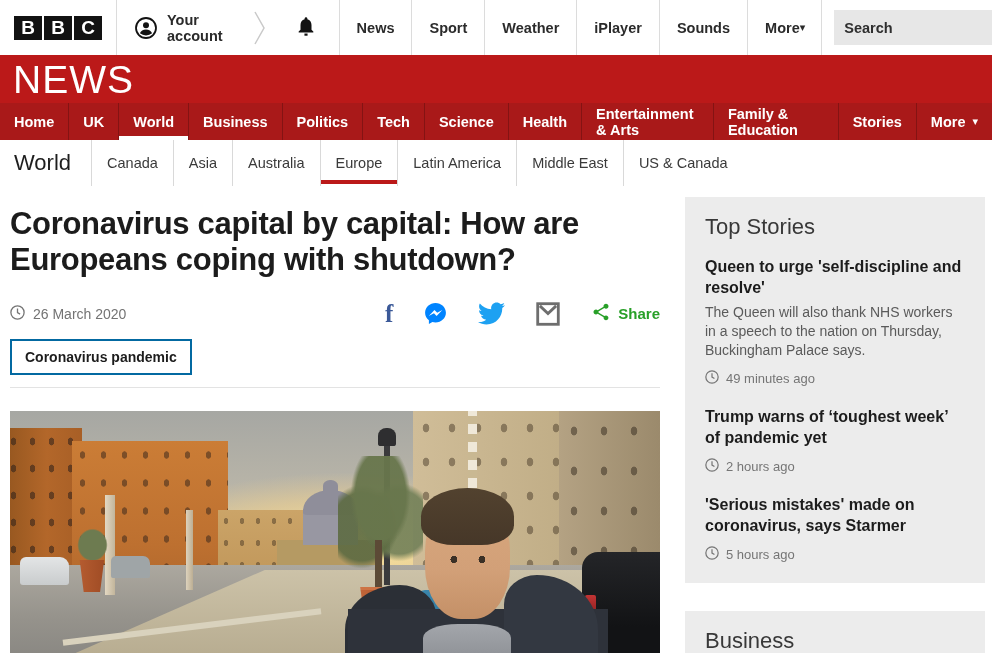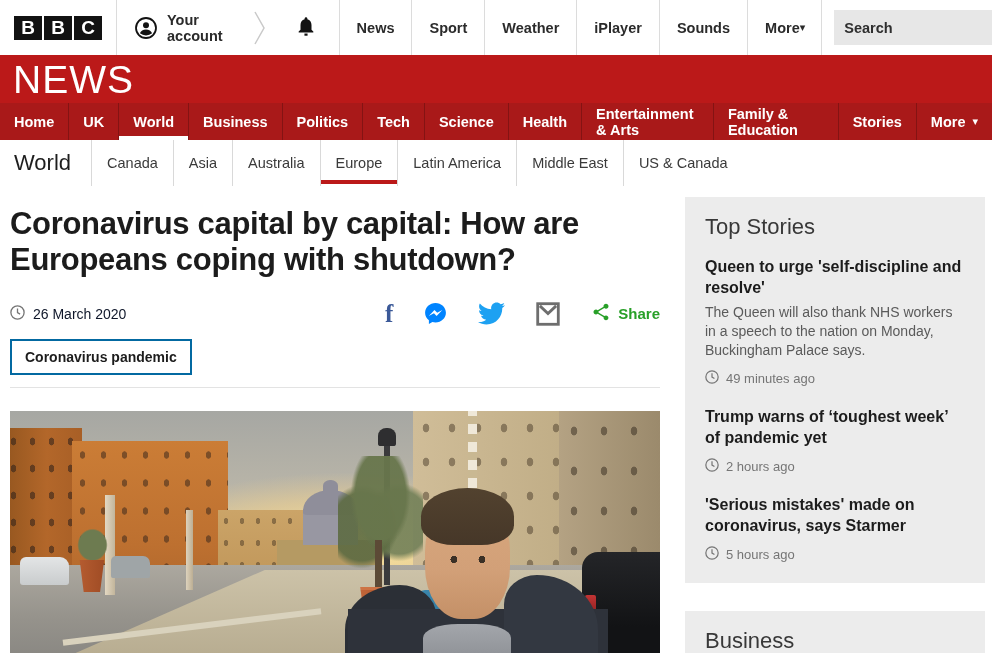--- a/index.html
+++ b/index.html
@@ -36,21 +36,21 @@
   .snav { height:46px; display:flex; align-items:center; padding:0 0 0 14px; background:#fff; }
   .snav-section { font-size:22px; color:#1e1e1e; margin-right:20px; cursor:pointer; }
   .snav a { position:relative; display:flex; align-items:center; height:100%; padding:0 15px; font-size:14.5px; color:#3a3a3a; text-decoration:none; border-left:1px solid #d9d9d9; cursor:pointer; }
   .snav a.active::after { content:""; position:absolute; left:0; right:0; bottom:2px; height:4px; background:#bb1919; }
 
   
   .content { display:flex; padding:0 7px 0 10px; }
   .left-col { width:650px; }
   .headline { margin-top:20px; font-size:31px; line-height:36px; font-weight:bold; color:#1c1c1c; letter-spacing:-0.3px; }
   .meta-row { margin-top:22px; display:flex; align-items:center; }
-  .date { display:flex; align-items:center; gap:8px; color:#0f172a; font-size:14px; }
+  .date { display:flex; align-items:center; gap:8px; color:#737373; font-size:14px; }
   .share-icons { margin-left:auto; display:flex; align-items:center; gap:30px; }
   .fb-glyph { color:#3b5998; font-size:25px; font-weight:bold; line-height:1; cursor:pointer; font-family:"Liberation Serif",serif; }
   .share-link { display:flex; align-items:center; gap:7px; color:#28a028; font-size:15px; font-weight:bold; cursor:pointer; }
   .icon-btn { cursor:pointer; display:flex; align-items:center; }
   .tag-btn { margin-top:12px; display:inline-block; background:#fff; border:2px solid #0369a1; padding:8px 13px; font-size:14px; font-weight:bold; color:#1c1c1c; cursor:pointer; }
   .rule { margin-top:12px; border-top:1px solid #e3e3e3; }
 
   
   .photo { position:relative; margin-top:23px; width:650px; height:248px; overflow:hidden; background:#b9b4a6; }
   .photo div { position:absolute; }
@@ -296,21 +296,21 @@
       <div class="man-hair"></div>
     </div>
   </div>
 
   <aside class="sidebar">
     <div class="panel">
       <h2 class="panel-title">Top Stories</h2>
 
       <div>
         <div class="story-head">Queen to urge 'self-discipline and resolve'</div>
-        <div class="story-sum">The Queen will also thank NHS workers in a speech to the nation on Monday, Buckingham Palace says.</div>
+        <div class="story-sum">The Queen will also thank NHS workers in a speech to the nation on Thursday, Buckingham Palace says.</div>
         <div class="story-time">
           <span>
             <svg width="14" height="14" viewBox="0 0 15 15">
                 <circle cx="7.5" cy="7.5" r="6.6" fill="none" stroke="#757575" stroke-width="1.3"></circle>
                 <path d="M7.5 3.6v4l2.6 1.5" fill="none" stroke="#757575" stroke-width="1.3"></path>
               </svg>
           </span>
           <span>49 minutes ago</span>
         </div>
       </div>

